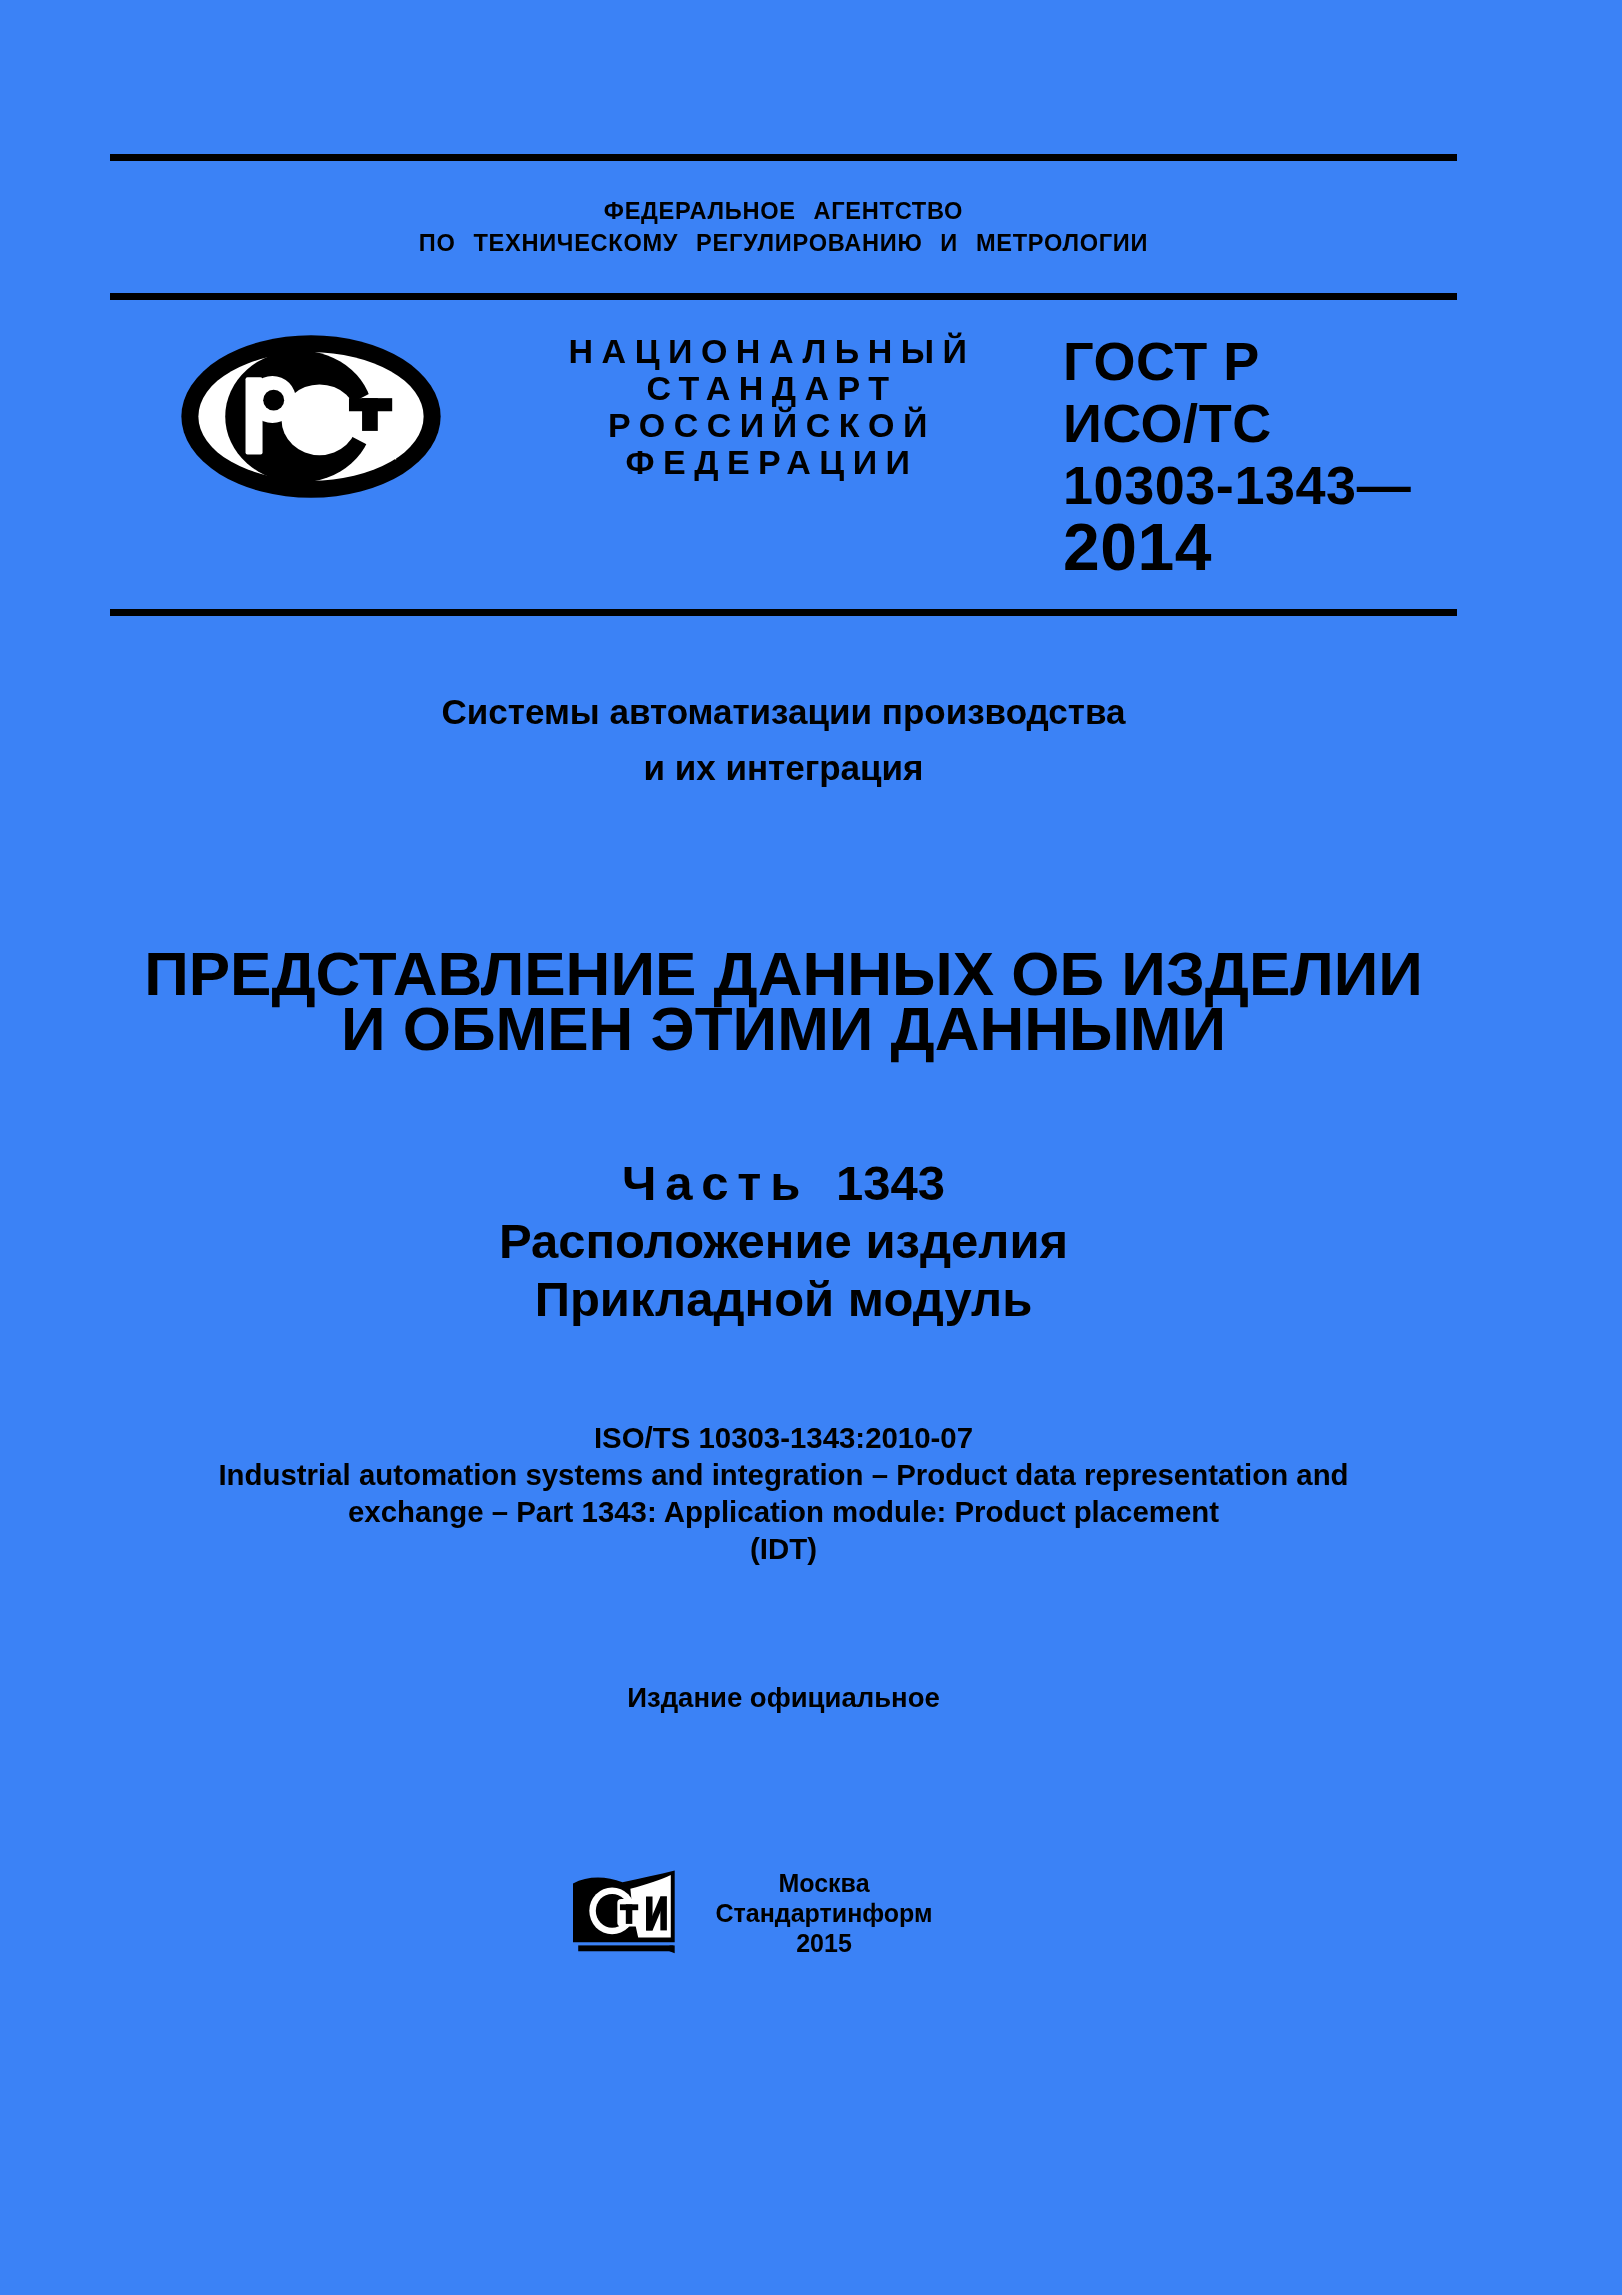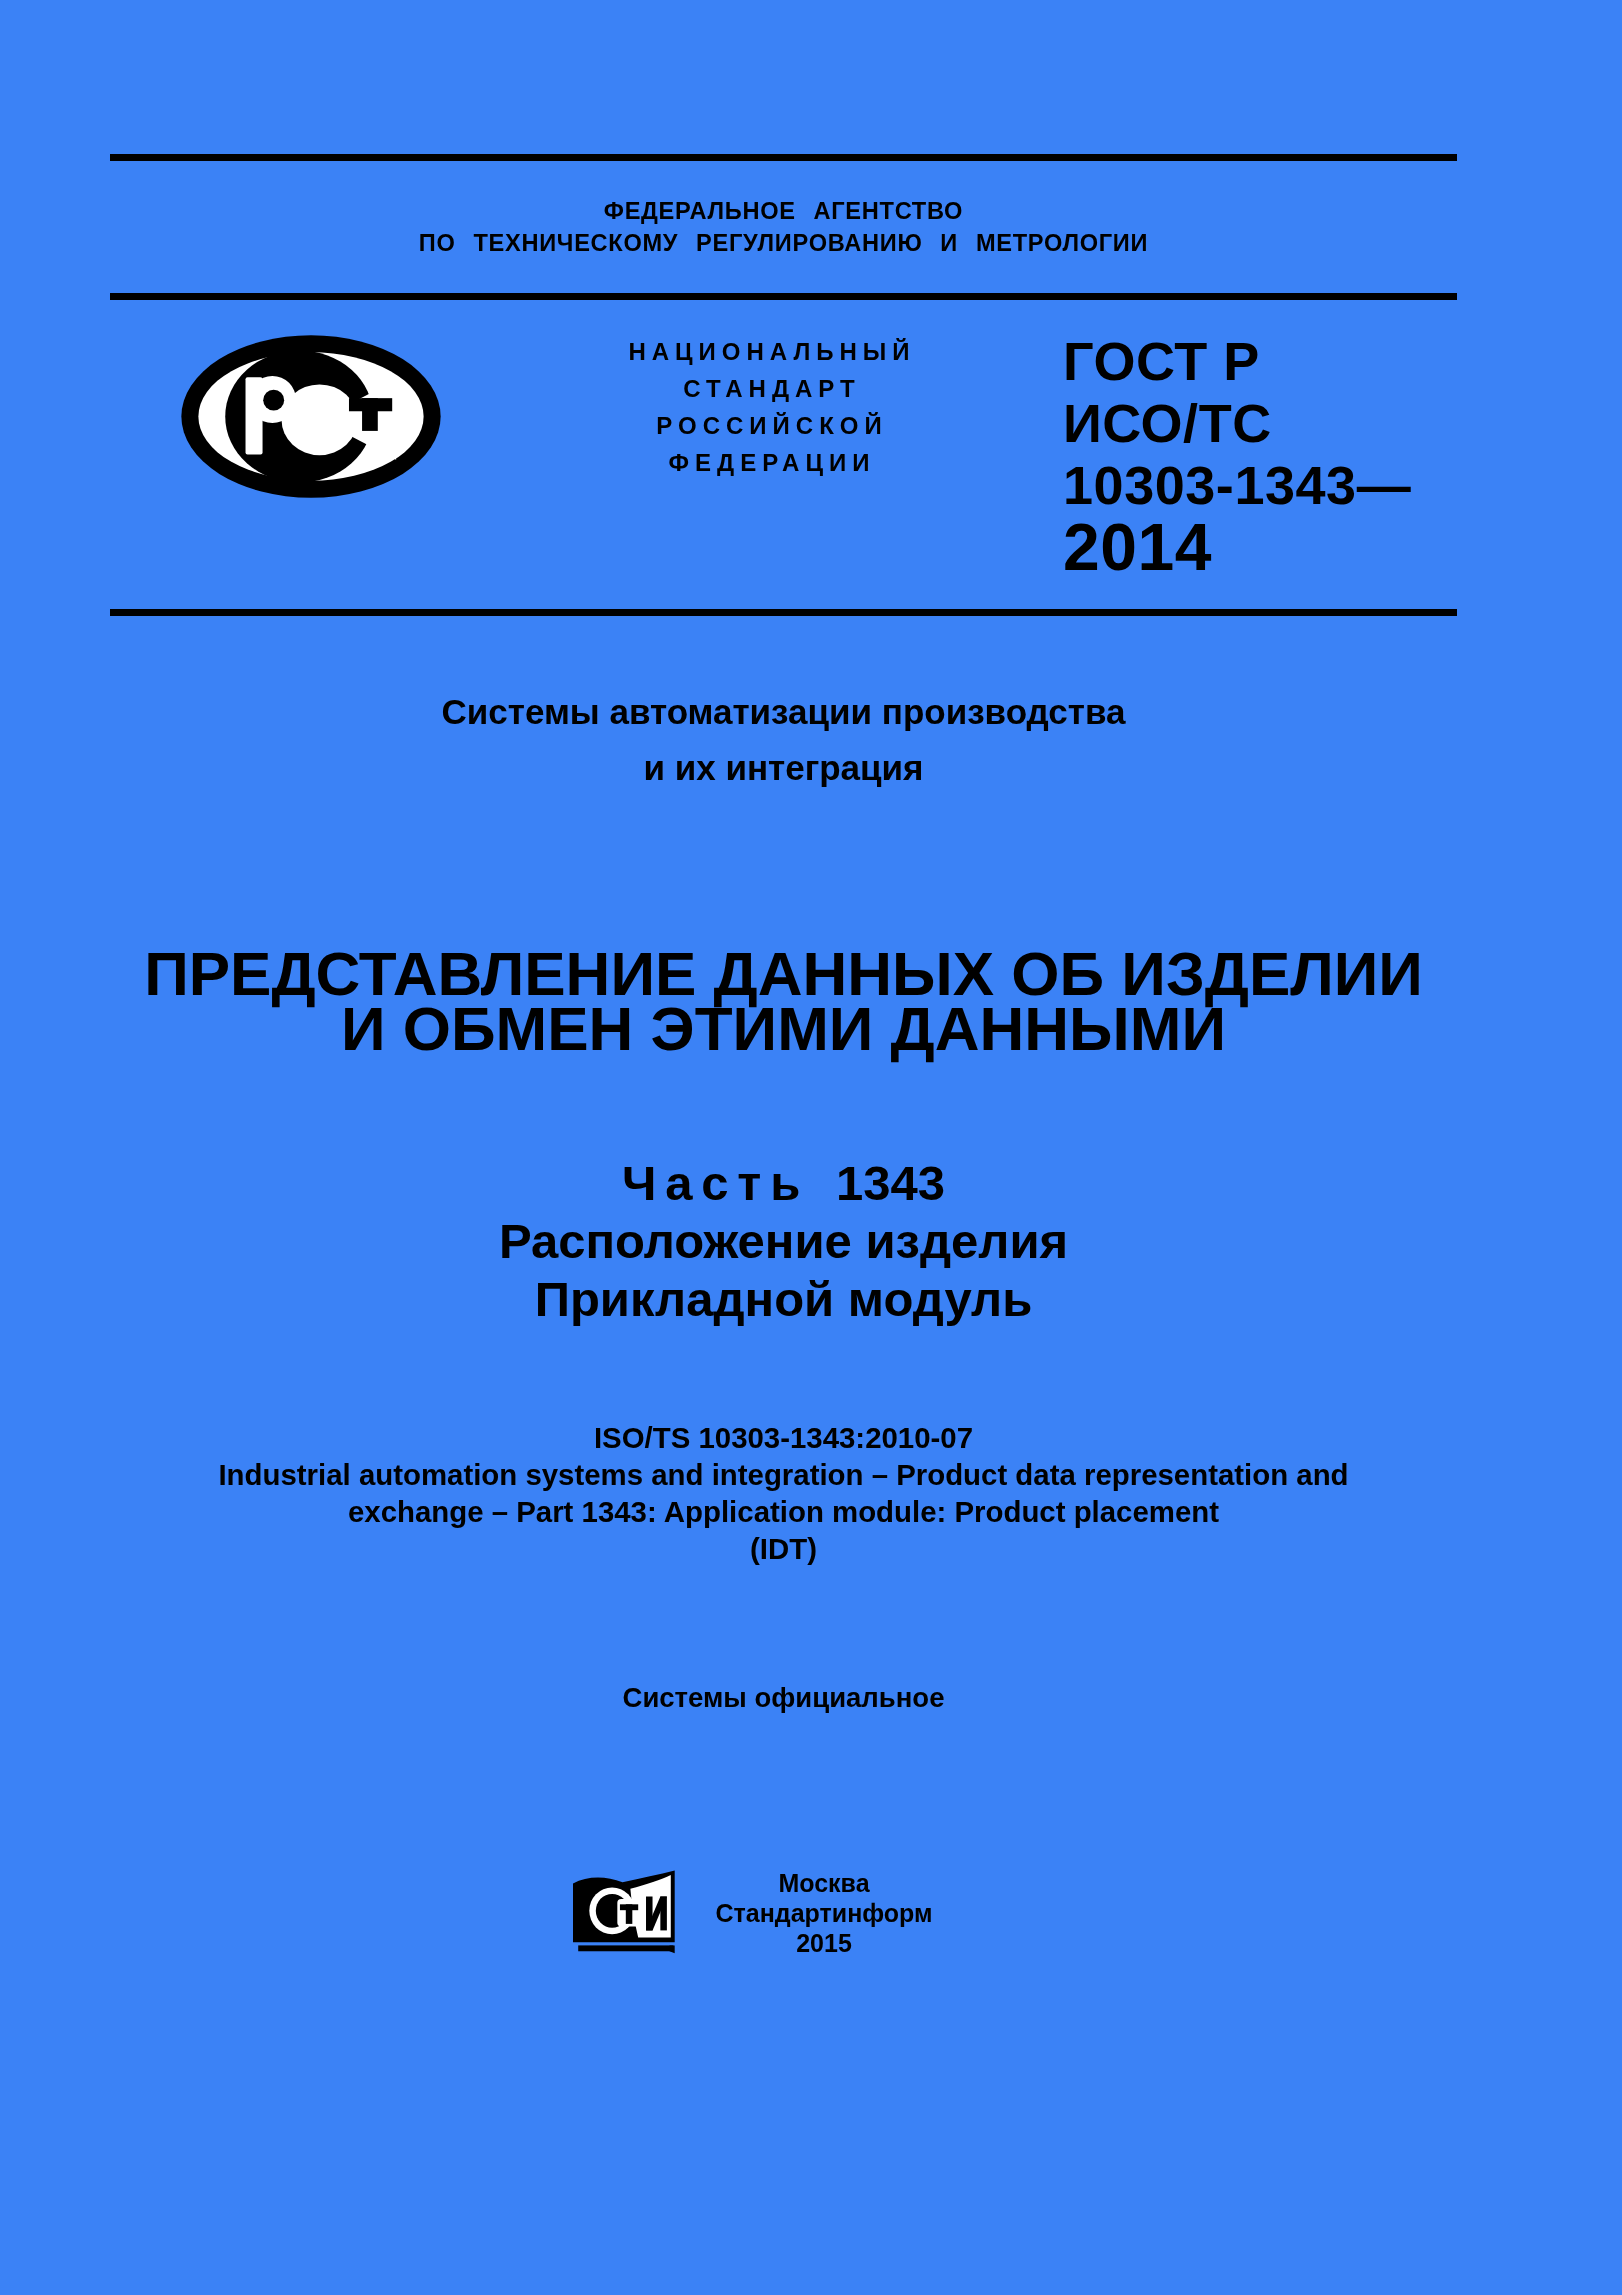--- a/index.html
+++ b/index.html
@@ -18,21 +18,21 @@
   .rule2{top:293px;height:6.5px;}
   .rule3{top:609px;height:7.2px;}
 
   .col{position:absolute;left:110px;width:1347px;text-align:center;}
 
   .agency{top:195px;font-size:23.6px;line-height:32px;letter-spacing:.03em;word-spacing:.45em;}
 
   .rst-logo{position:absolute;left:180px;top:334px;width:262px;height:165px;}
 
   .natstd{position:absolute;left:543px;top:333px;width:458px;text-align:center;
-          font-size:24px;line-height:37px;letter-spacing:.25em;}
+          font-size:34px;line-height:37px;letter-spacing:.25em;}
 
   .designation{position:absolute;left:1063px;top:330px;width:419px;text-align:left;
                font-size:54px;line-height:62px;letter-spacing:.01em;}
   .designation .year{font-size:66px;}
 
   .subject{top:684px;font-size:35px;line-height:56px;}
   .maintitle{top:946px;font-size:62px;line-height:55px;}
   .part{top:1154px;font-size:49px;line-height:58px;}
   .part .part-label{letter-spacing:.18em;}
   .part .part-number{margin-left:.55em;}
@@ -106,21 +106,21 @@
     <div>Прикладной модуль</div>
   </div>
 
   <div class="col iso">
     <div>ISO/TS 10303-1343:2010-07</div>
     <div>Industrial automation systems and integration – Product data representation and</div>
     <div>exchange – Part 1343: Application module: Product placement</div>
     <div>(IDT)</div>
   </div>
 
-  <div class="col edition">Системы официальное</div>
+  <div class="col edition">Издание официальное</div>
 
   <div class="sti-logo">
     <svg viewBox="0 0 158 130" width="103" height="85" aria-hidden="true">
       <path d="M0,22 C22,10 50,10 76,20 C105,14 132,8 156,2 L156,112 L0,112 Z" fill="#000"></path>
       <path d="M88,30 C112,24 136,16 150,9 L150,105 L100,105 C94,80 90,54 88,30 Z" fill="#fff"></path>
       <ellipse cx="60" cy="64" rx="35" ry="36" fill="#fff"></ellipse>
       <ellipse cx="60" cy="64" rx="25" ry="26" fill="#000"></ellipse>
       <rect x="68" y="46" width="38" height="42" rx="6" fill="#fff"></rect>
       <rect x="72" y="54" width="28" height="9" fill="#000"></rect>
       <rect x="81" y="54" width="10" height="30" fill="#000"></rect>

